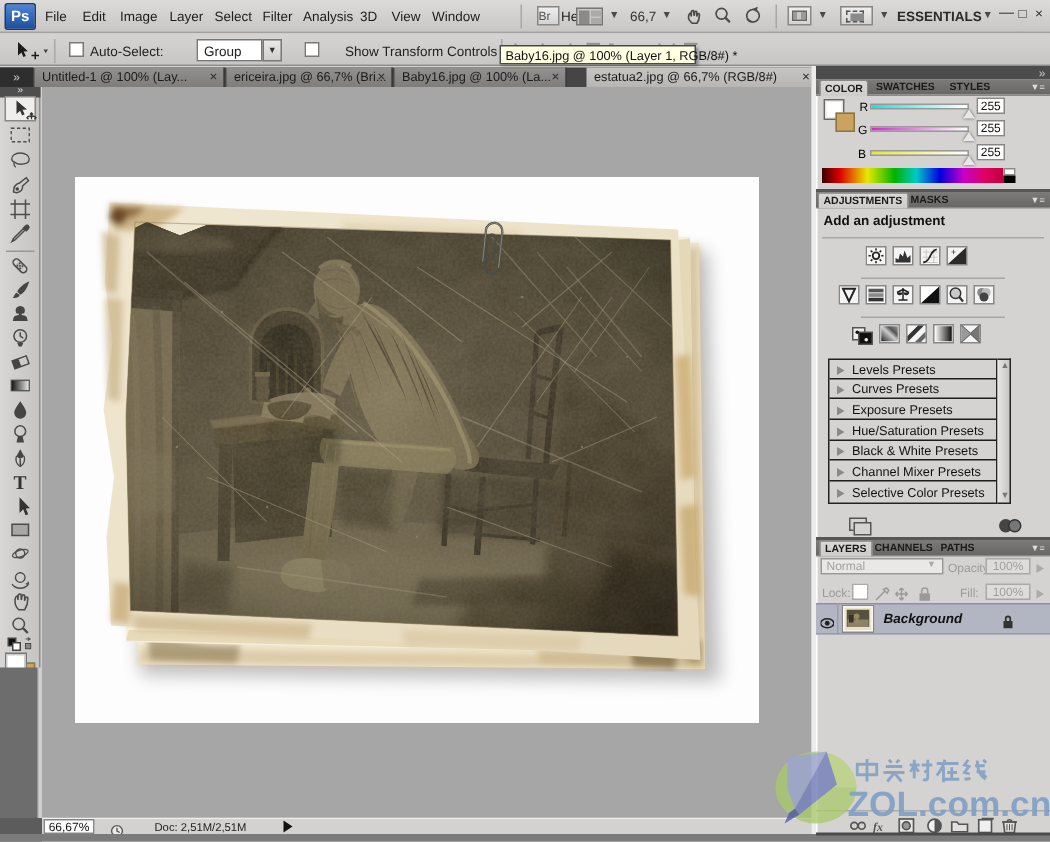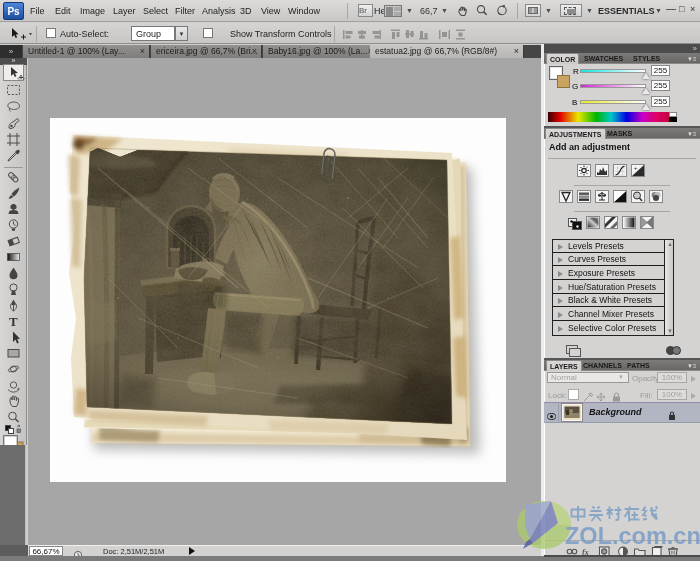--- a/index.html
+++ b/index.html
@@ -156,27 +156,28 @@
           </g>
   <g transform="translate(112,0)">
             <rect x="2" y="1.5" width="9" height="1.5"></rect>
             <rect x="2" y="10" width="9" height="1.5"></rect>
             <rect x="4.5" y="4.5" width="4" height="4"></rect>
           </g>
  </g>
 </svg>
 </div>
 
+<div class="abs" style="left:333px;top:30px;width:131px;height:13px;background:#ffffe1;border:1px solid #4a4a4a;font-size:8.5px;color:#111;line-height:12px;padding-left:3px;z-index:30;white-space:nowrap;box-shadow:1px 1px 2px rgba(0,0,0,0.4);">Baby16.jpg @ 100% (Layer 1, RGB/8#) *</div>
 
 <div class="abs" id="tabbar"></div>
 <div class="abs" style="left:0;top:45px;width:22px;height:13px;background:#2e2e2e;color:#ccc;font-size:8px;line-height:13px;text-align:center;">»</div>
 <div class="abs dtab" style="left:23px;width:127px;">Untitled-1 @ 100% (Lay...<span class="x">×</span></div>
 <div class="abs dtab" style="left:151px;width:111px;">ericeira.jpg @ 66,7% (Bri...<span class="x">×</span></div>
 <div class="abs dtab" style="left:263px;width:115px;">Baby16.jpg @ 100% (La...<span class="x">×</span></div>
-<div class="abs dtab" style="left:370px;width:154px;background:linear-gradient(#c7c5c4,#b8b6b5);">estatua2.jpg @ 66,7% (RGB/8#)<span class="x">×</span></div>
+<div class="abs dtab" style="left:391px;width:154px;background:linear-gradient(#c7c5c4,#b8b6b5);">estatua2.jpg @ 66,7% (RGB/8#)<span class="x">×</span></div>
 
 <div class="abs" id="canvas"></div>
 <div class="abs" id="whitedoc"></div>
 <div class="abs" id="photosvg" style="left:28px;top:58px;width:513px;height:487px;">
 <svg width="513" height="487" viewBox="0 0 513 487">
 <defs>
  <linearGradient id="wallg" x1="0" y1="0" x2="0" y2="1">
   <stop offset="0" stop-color="#48412f"></stop>
             <stop offset="0.35" stop-color="#574e3b"></stop>
             <stop offset="0.7" stop-color="#675d47"></stop>

